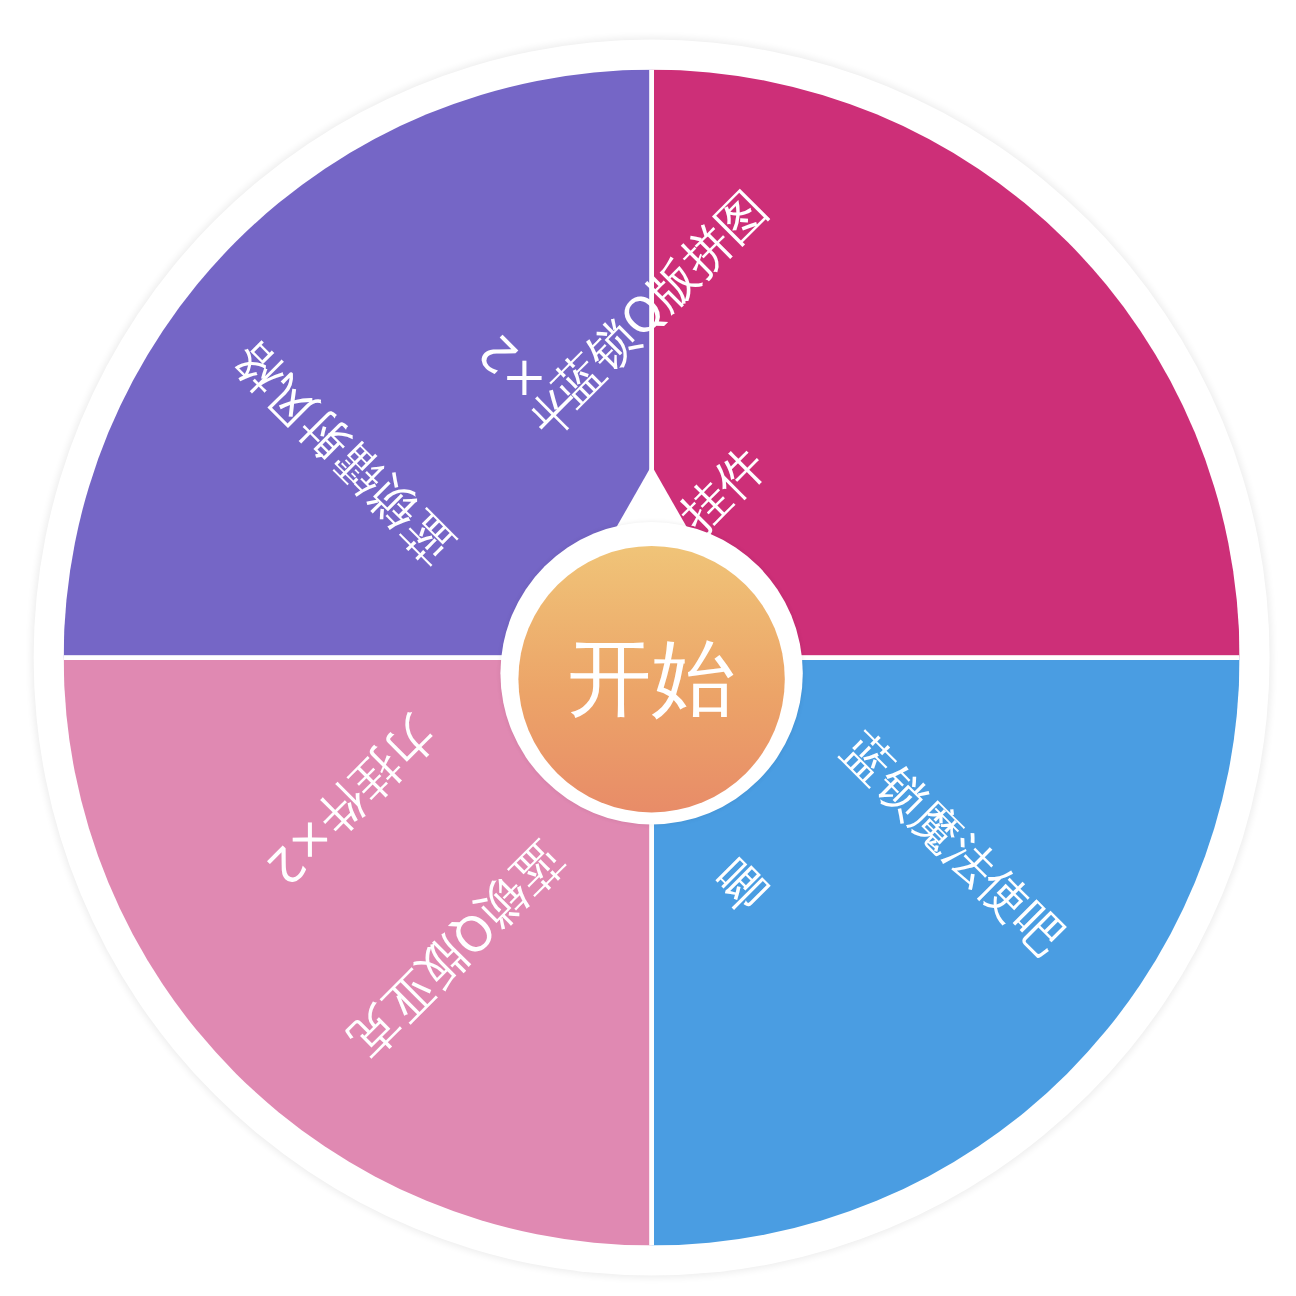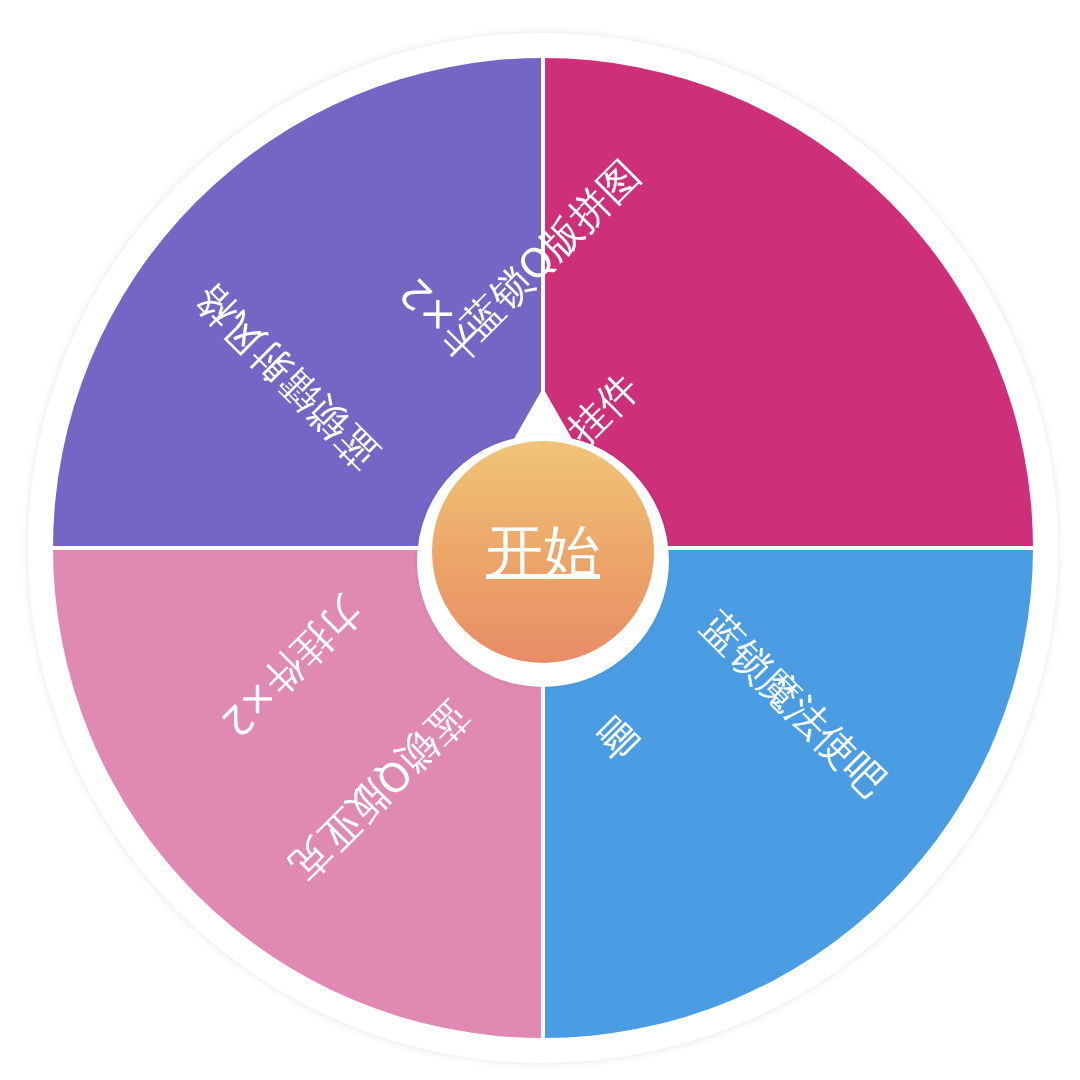--- a/index.html
+++ b/index.html
@@ -14,21 +14,21 @@
   .divider-v{position:absolute;left:488px;top:0;width:4px;height:980px;background:#ffffff;}
   .divider-h{position:absolute;left:0;top:488px;width:980px;height:4px;background:#ffffff;}
   .label{position:absolute;color:#ffffff;font-size:40px;line-height:50px;white-space:pre;text-align:left;transform-origin:center center;}
   .label span{display:block;}
   .lbl-tr{left:610px;top:260px;width:300px;transform:translate(-50%,-50%) rotate(-45deg);}
   .lbl-tl{left:300px;top:320px;width:300px;transform:translate(-50%,-50%) rotate(-135deg);}
   .lbl-bl{left:320px;top:780px;width:300px;transform:translate(-50%,-50%) rotate(135deg);}
   .lbl-br{left:780px;top:760px;width:300px;transform:translate(-50%,-50%) rotate(45deg);}
   .hub{position:absolute;left:417px;top:435px;width:252px;height:252px;border-radius:50%;background:#ffffff;box-shadow:0 0 4px rgba(0,0,0,0.08);}
   .pointer{position:absolute;left:503px;top:388px;width:0;height:0;border-left:40px solid transparent;border-right:40px solid transparent;border-bottom:70px solid #ffffff;}
-  .start-btn{position:absolute;left:432px;top:441px;width:222px;height:222px;border-radius:50%;background:linear-gradient(180deg,#f0c478 0%,#eca468 55%,#e88c68 100%);display:flex;align-items:center;justify-content:center;color:#ffffff;font-size:57px;cursor:pointer;text-decoration:underline;}
+  .start-btn{position:absolute;left:432px;top:455px;width:222px;height:222px;border-radius:50%;background:linear-gradient(180deg,#f0c478 0%,#eca468 55%,#e88c68 100%);display:flex;align-items:center;justify-content:center;color:#ffffff;font-size:70px;cursor:pointer;}
 </style>
 </head>
 <body>
 
 <div class="wheel-outer"></div>
 
 <div class="wheel">
   <div class="seg tl" style="background:#7566c6;"></div>
   <div class="seg tr" style="background:#cd2f78;"></div>
   <div class="seg bl" style="background:#e089b2;"></div>

